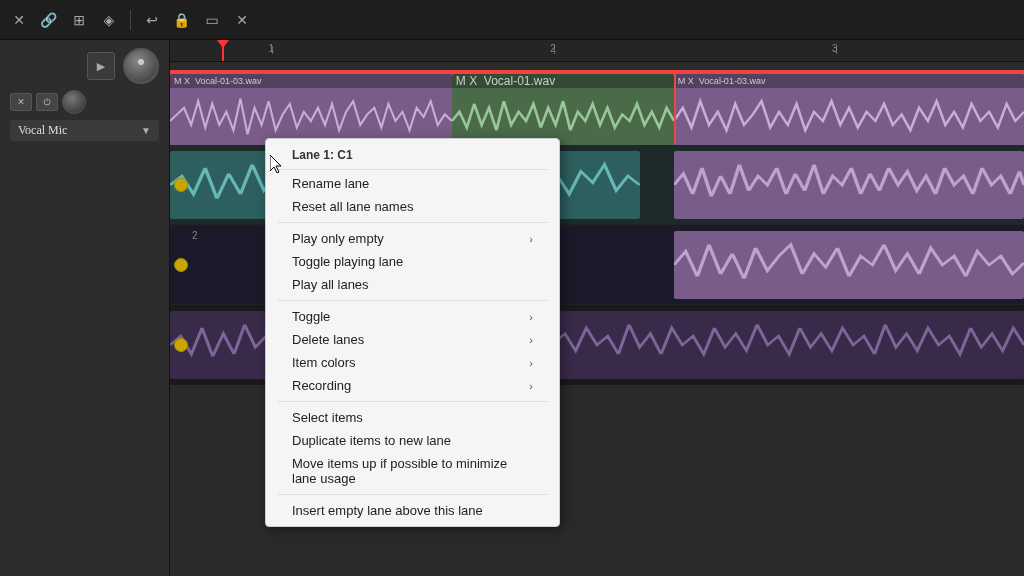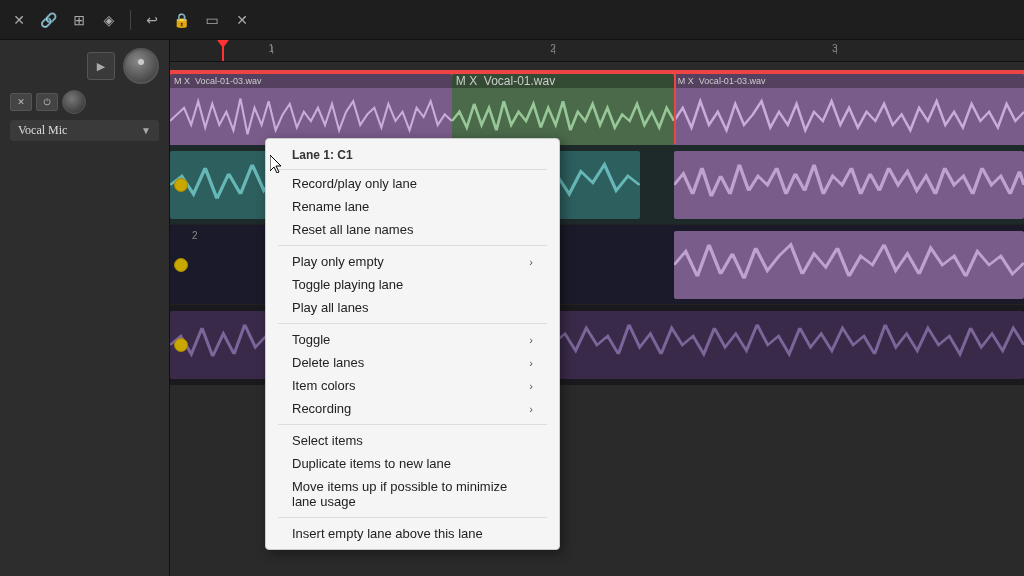--- a/index.html
+++ b/index.html
@@ -454,23 +454,20 @@
       </div>
 
     </div>
   </div>
 </div>
 
 <div class="context-menu">
   <div class="menu-title">Lane 1: C1</div>
 
   <div class="menu-item">
-    <span class="menu-item-text">Record/play only lane</span>
-  </div>
-  <div class="menu-item">
     <span class="menu-item-text">Rename lane</span>
   </div>
   <div class="menu-item">
     <span class="menu-item-text">Reset all lane names</span>
   </div>
 
   <div class="menu-separator"></div>
 
   <div class="menu-item">
     <span class="menu-item-text">Play only empty</span>

